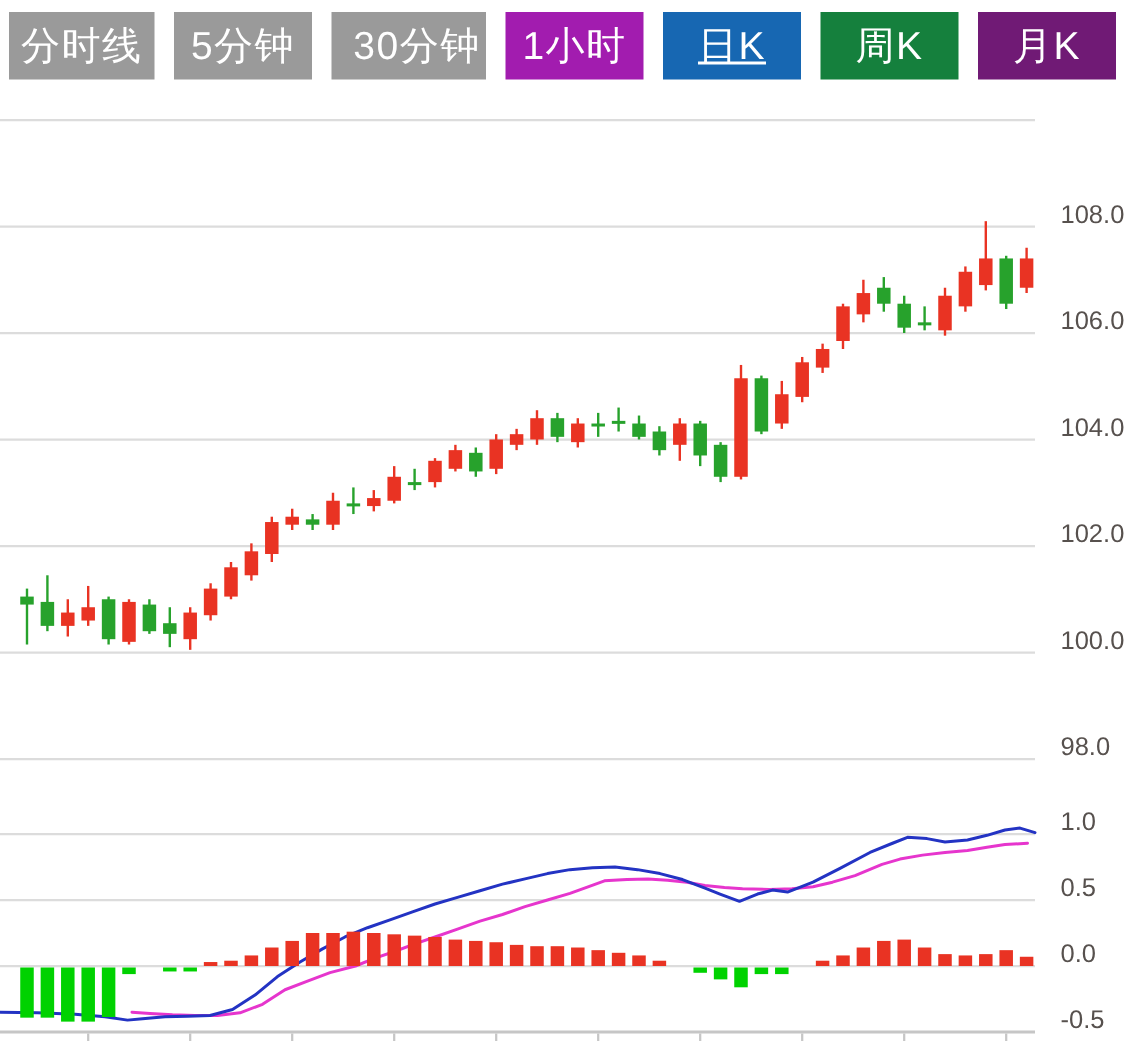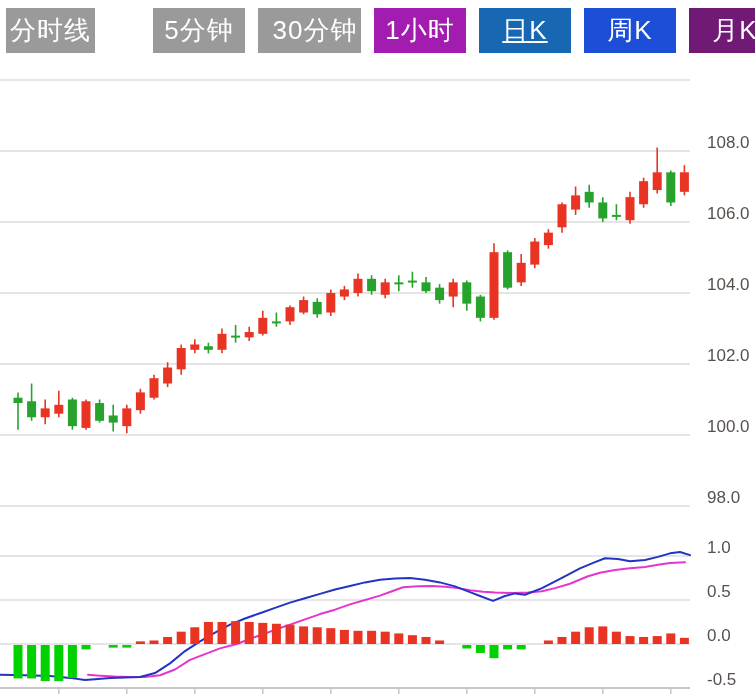--- a/index.html
+++ b/index.html
@@ -7,34 +7,34 @@
     width:755px;height:694px;position:relative;overflow:hidden;
     background:#ffffff;font-family:"Liberation Sans",sans-serif;
   }
   .toolbar{position:absolute;left:6px;top:8px;display:flex;z-index:2;}
   .tbtn{
     width:92px;height:45px;margin-right:13px;background:#9a9a9a;color:#ffffff;
     font-size:26px;line-height:45px;text-align:center;cursor:pointer;
     display:flex;align-items:center;justify-content:center;user-select:none;
     letter-spacing:1px;
   }
-  .tbtn:first-child{width:89px;}
+  .tbtn:first-child{width:97px;}
   .tbtn.active{background:#1767b2;}
   #chart{position:absolute;left:0;top:0;}
 </style>
 </head>
 <body>
 
 <div class="toolbar">
   <div class="tbtn" style="background: rgb(154, 154, 154); color: rgb(255, 255, 255);">分时线</div>
-  <div class="tbtn" style="background: rgb(154, 154, 154); color: rgb(255, 255, 255); margin-left: 45px;">5分钟</div>
+  <div class="tbtn" style="background: rgb(154, 154, 154); color: rgb(255, 255, 255);">5分钟</div>
   <div class="tbtn" style="background: rgb(154, 154, 154); color: rgb(255, 255, 255); padding-left: 11px;">30分钟</div>
   <div class="tbtn" style="background: #a21caf; color: rgb(255, 255, 255);">1小时</div>
   <div class="tbtn active" style="background: rgb(23, 103, 178); color: rgb(255, 255, 255); text-decoration: underline;">日K</div>
-  <div class="tbtn" style="background: #1d4ed8; color: rgb(255, 255, 255);">周K</div>
+  <div class="tbtn" style="background: #15803d; color: rgb(255, 255, 255);">周K</div>
   <div class="tbtn" style="background: #701a75; color: rgb(255, 255, 255);">月K</div>
 </div>
 
 <svg id="chart" width="755" height="694" viewBox="0 0 755 694">
     <line x1="0" y1="80" x2="690" y2="80" stroke="#dcdcdc" stroke-width="1.5"></line>
     <line x1="0" y1="151" x2="690" y2="151" stroke="#dcdcdc" stroke-width="1.5"></line>
     <line x1="0" y1="222" x2="690" y2="222" stroke="#dcdcdc" stroke-width="1.5"></line>
     <line x1="0" y1="293" x2="690" y2="293" stroke="#dcdcdc" stroke-width="1.5"></line>
     <line x1="0" y1="364" x2="690" y2="364" stroke="#dcdcdc" stroke-width="1.5"></line>
     <line x1="0" y1="435" x2="690" y2="435" stroke="#dcdcdc" stroke-width="1.5"></line>

